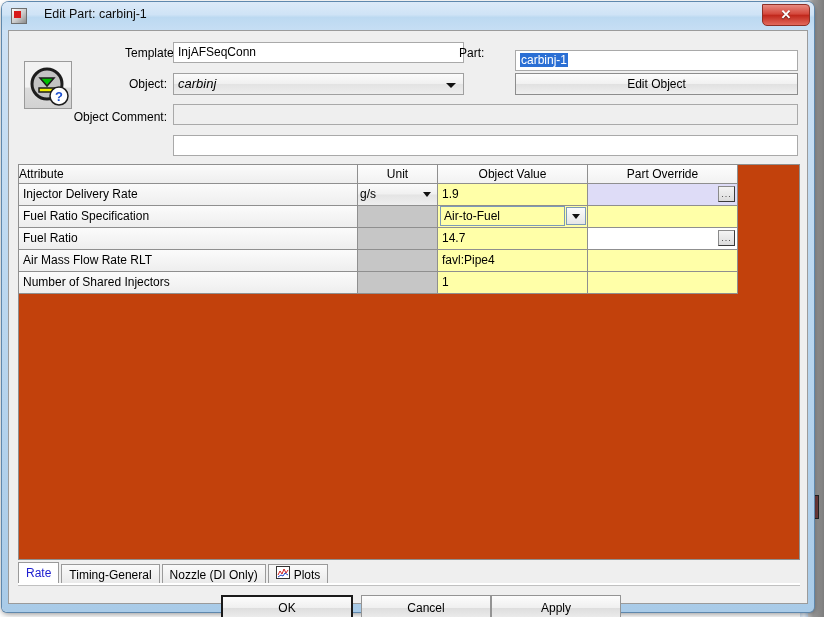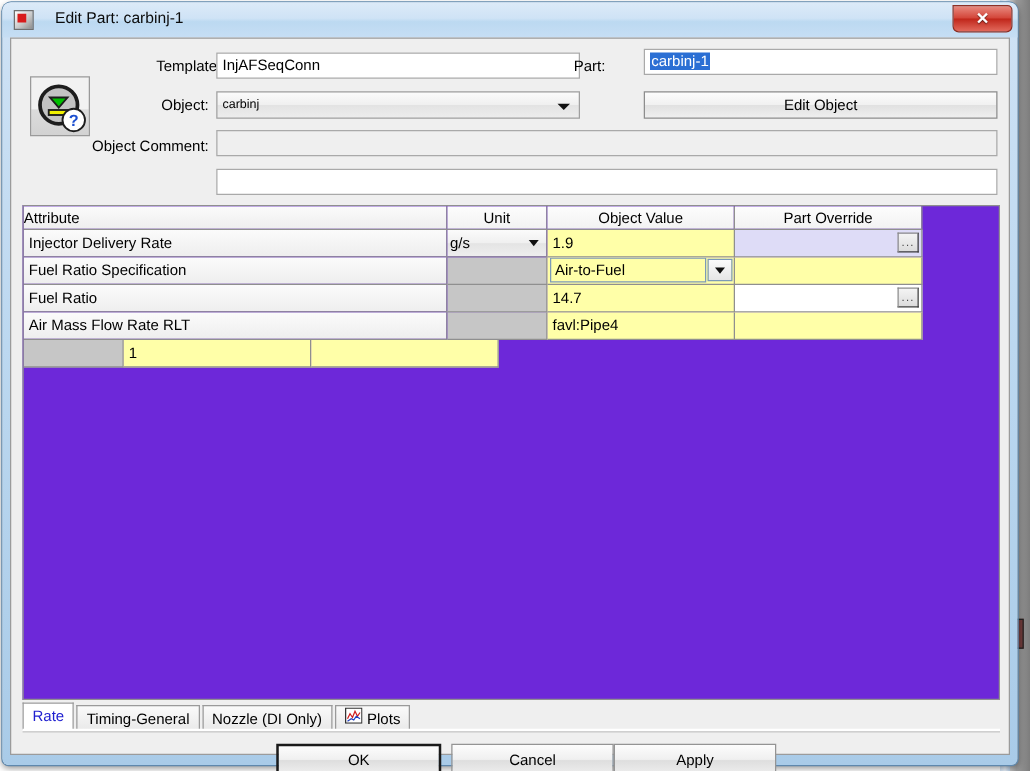--- a/index.html
+++ b/index.html
@@ -121,22 +121,23 @@
   }
   .txtbox.readonly { background: #efefef; }
 
   #part-value { color:#fff; background:#2b6fd4; padding:0 1px; }
 
   #object-combo {
     position: absolute;
     box-sizing: border-box;
     border: 1px solid #a0a0a0;
     background: linear-gradient(to bottom,#fbfbfb 0%, #f0f0f0 48%, #e3e3e3 52%, #ededed 100%);
-    font-size: 10px; line-height: 20px;
+    font-size: 13px; line-height: 20px;
     padding: 0 4px;
+    font-style: italic;
   }
   #object-combo .arrow {
     position: absolute; right: 7px; top: 9px;
     width: 0; height: 0;
     border-left: 5px solid transparent;
     border-right: 5px solid transparent;
     border-top: 5px solid #111;
   }
 
   .btn {
@@ -147,21 +148,21 @@
     font-size: 12px;
     text-align: center;
     cursor: pointer;
   }
 
   
   #table-area {
     position: absolute;
     left: 9px; top: 133px;
     width: 782px; height: 396px;
-    background: #6d28d9;
+    background: #c2410c;
     border: 1px solid #8f8f8f;
     box-sizing: border-box;
     overflow: hidden;
   }
   #grid { position: absolute; left: 0; top: 0; width: 719px; }
   .hdr-row { display: flex; height: 19px; }
   .hdr-cell {
     box-sizing: border-box;
     background: linear-gradient(to bottom,#fdfdfd 0%,#f2f2f2 100%);
     border-right: 1px solid #8f8f8f;
@@ -327,21 +328,21 @@
     <div id="object-combo" style="left:164px; top:42px; width:291px; height:22px;">
       <span>carbinj</span>
       <span class="arrow"></span>
     </div>
 
     <div class="txtbox readonly" style="left:164px; top:73px; width:625px; height:21px;"></div>
 
     <div class="txtbox" style="left:164px; top:104px; width:625px; height:21px;"></div>
 
     <div class="form-label" style="left:450px; top:15px; width:54px; text-align:left;">Part:</div>
-    <div class="txtbox" style="left:506px; top:8px; width:283px; height:21px;"><span id="part-value">carbinj-1</span></div>
+    <div class="txtbox" style="left:506px; top:19px; width:283px; height:21px;"><span id="part-value">carbinj-1</span></div>
 
     <div class="btn" style="left:506px; top:42px; width:283px; height:22px; line-height:20px;">Edit Object</div>
 
     <div id="table-area">
       <div id="grid">
         <div class="hdr-row">
           <div class="hdr-cell c-attr">Attribute</div>
           <div class="hdr-cell c-unit">Unit</div>
           <div class="hdr-cell c-val" style="background:linear-gradient(to bottom,#fdfdfd,#f2f2f2);text-align:center;">Object Value</div>
           <div class="hdr-cell c-over" style="background:linear-gradient(to bottom,#fdfdfd,#f2f2f2);text-align:center;">Part Override</div>
@@ -374,20 +375,21 @@
                 <div class="ellipsis-btn"><i>...</i></div>
               </div>
             </div>
             <div class="row">
               <div class="cell c-attr">Air Mass Flow Rate RLT</div>
               <div class="cell c-unit unit-disabled"></div>
               <div class="cell c-val">favl:Pipe4</div>
               <div class="cell c-over"></div>
             </div>
             <div class="row">
+              <div class="cell c-attr">Number of Shared Injectors</div>
               <div class="cell c-unit unit-disabled"></div>
               <div class="cell c-val">1</div>
               <div class="cell c-over"></div>
             </div>
           </div>
       </div>
     </div>
 
     <div id="tabs">
         <div class="tab active">

